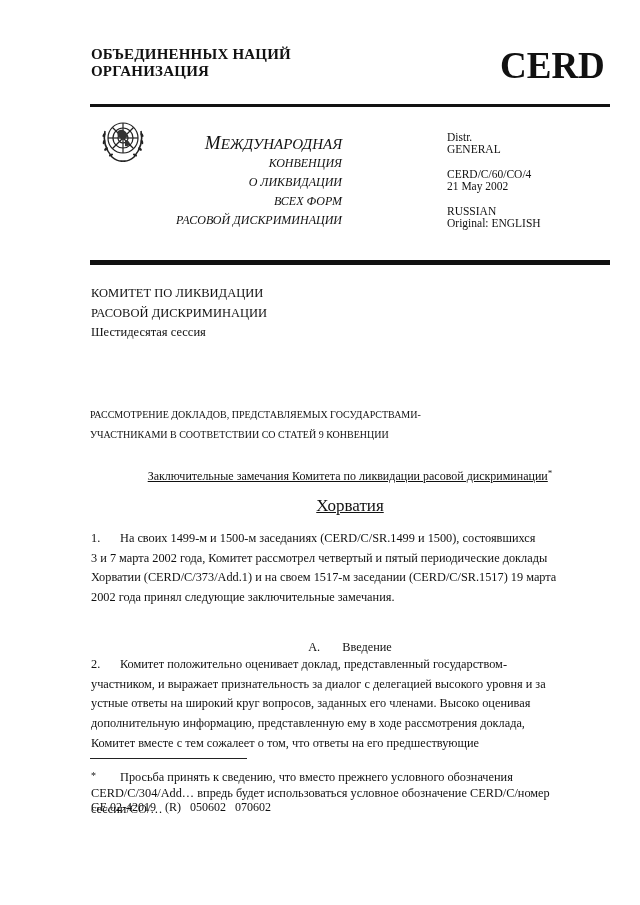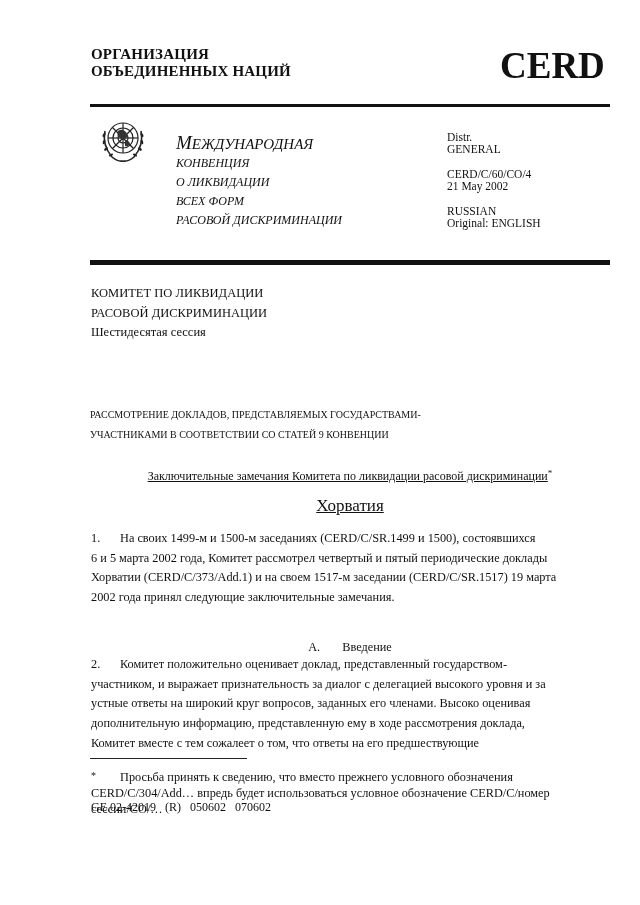--- a/index.html
+++ b/index.html
@@ -5,21 +5,21 @@
   html, body { margin: 0; padding: 0; background: #ffffff; }
   body {
     width: 640px; height: 905px; position: relative; overflow: hidden;
     font-family: "Liberation Serif", serif; color: #111;
   }
   .abs { position: absolute; }
   .org { left: 91px; top: 46px; font-weight: bold; font-size: 15px; line-height: 17px; letter-spacing: 0.2px; }
   .cerd { left: 500px; top: 46px; font-weight: bold; font-size: 37px; line-height: 40px; }
   .rule-thin { left: 90px; top: 104px; width: 520px; height: 3px; background: #111; }
   .emblem { left: 96px; top: 113px; width: 54px; height: 54px; }
-  .conv { left: 176px; top: 133px; font-style: italic; font-size: 12px; line-height: 19px; }
+  .conv { left: 176px; top: 133px; font-style: italic; font-size: 12px; line-height: 19px; text-align: right; }
   .conv .first { font-size: 15px; }
   .conv .first .big { font-size: 19px; }
   .distr { left: 447px; top: 131px; font-size: 11.5px; line-height: 12px; }
   .distr .gap { height: 13px; }
   .rule-thick { left: 90px; top: 260px; width: 520px; height: 5px; background: #111; }
   .committee { left: 91px; top: 284px; font-size: 12.5px; line-height: 19.5px; }
   .heading { left: 90px; width: 520px; top: 405px; text-align: left; font-size: 10px; line-height: 20px; }
   .subheading { left: 90px; width: 520px; top: 444px; text-align: center; font-size: 12px; margin-top: 24px; }
   .subheading u, .country u { text-decoration: underline; }
   .subheading sup { font-size: 9px; vertical-align: 4px; }
@@ -32,22 +32,22 @@
   .sectionA .letter { display: inline-block; width: 34px; text-align: left; }
   .fn-rule { left: 90px; top: 758px; width: 157px; height: 1px; background: #222; }
   .footnote { left: 91px; top: 768px; width: 520px; font-size: 12.3px; line-height: 16px; }
   .footnote .star { display: inline-block; width: 29px; vertical-align: 2px; font-size: 10px; }
   .docnum { left: 91px; top: 800px; font-size: 12px; word-spacing: 6px; text-align: center; }
 </style>
 </head>
 <body>
 
 <div class="abs org">
+  <div>ОБЪЕДИНЕННЫХ НАЦИЙ</div>
   <div>ОРГАНИЗАЦИЯ</div>
-  <div>ОБЪЕДИНЕННЫХ НАЦИЙ</div>
 </div>
 
 <div class="abs cerd">CERD</div>
 
 <div class="abs rule-thin"></div>
 
 <div class="abs emblem">
   <svg width="54" height="54" viewBox="0 0 54 54">
     <g fill="none" stroke="#222" stroke-width="1.2">
       <circle cx="27" cy="25" r="15"></circle>
@@ -114,21 +114,21 @@
 <div class="abs subheading">
   <u>Заключительные замечания Комитета по ликвидации расовой дискриминации</u><sup>*</sup>
 </div>
 
 <div class="abs country">
   <u>Хорватия</u>
 </div>
 
 <div class="abs para p1">
   <div><span class="num">1.</span><span>На своих 1499-м и 1500-м заседаниях (CERD/C/SR.1499 и 1500), состоявшихся</span></div>
-  <div>6 и 5 марта 2002 года, Комитет рассмотрел четвертый и пятый периодические доклады</div>
+  <div>3 и 7 марта 2002 года, Комитет рассмотрел четвертый и пятый периодические доклады</div>
   <div>Хорватии (CERD/C/373/Add.1) и на своем 1517-м заседании (CERD/C/SR.1517) 19 марта</div>
   <div>2002 года принял следующие заключительные замечания.</div>
 </div>
 
 <div class="abs sectionA">
   <span class="letter">A.</span><span>Введение</span>
 </div>
 
 <div class="abs para p2">
   <div><span class="num">2.</span><span>Комитет положительно оценивает доклад, представленный государством-</span></div>

